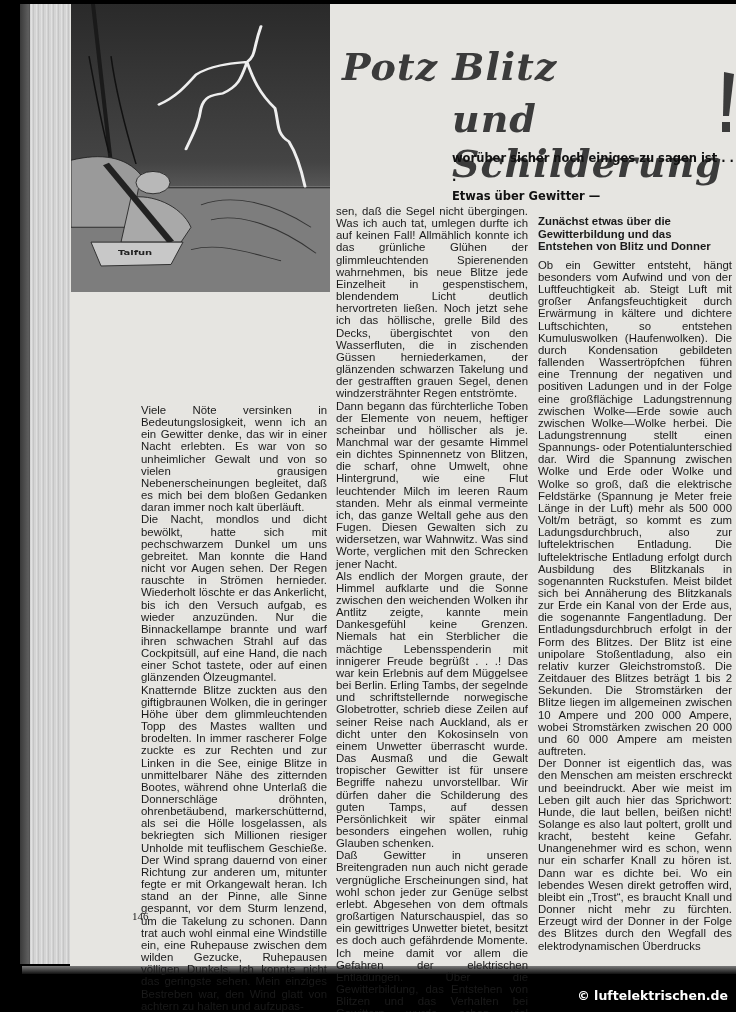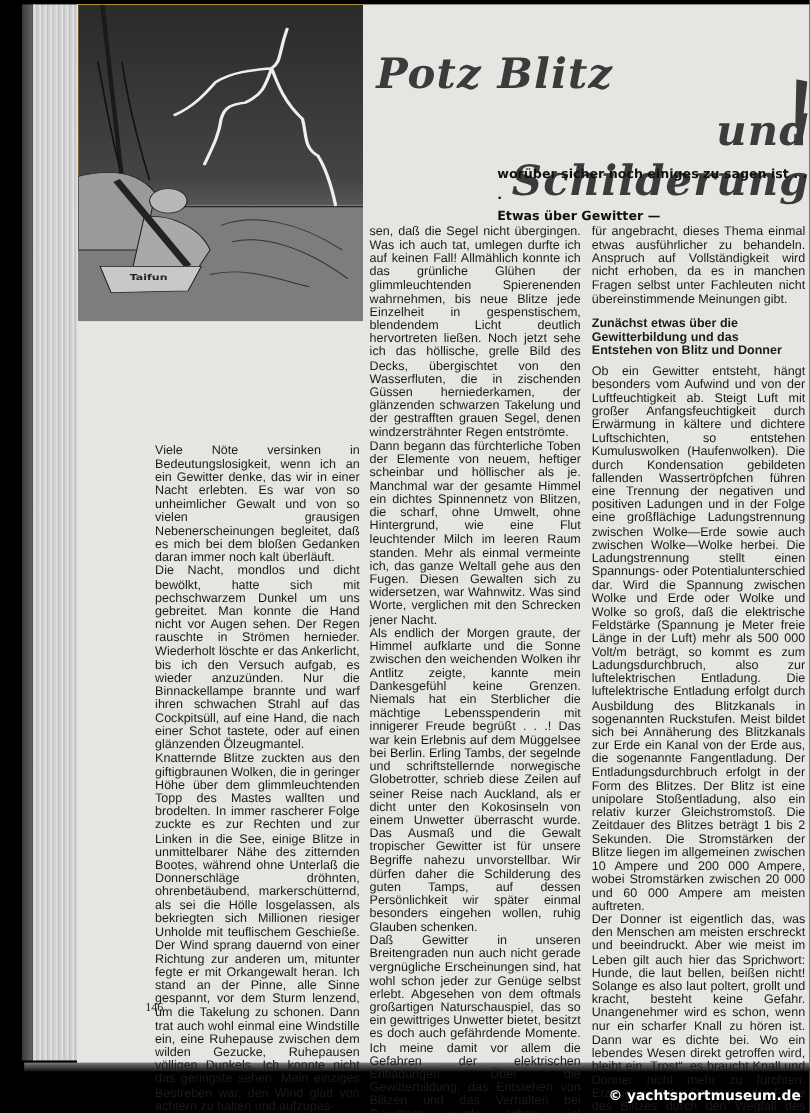--- a/index.html
+++ b/index.html
@@ -4,21 +4,21 @@
 <style>
   html, body { margin:0; padding:0; }
   body { width:736px; height:1012px; background:#000; position:relative; overflow:hidden; font-family:"DejaVu Serif", serif; }
   .scan-bg { position:absolute; left:0; top:0; width:736px; height:1012px; background:#000; }
   .book-left-edge { position:absolute; left:20px; top:4px; width:14px; height:960px; background:linear-gradient(90deg,#3a3a3a,#5e5e5e 60%,#2a2a2a); }
   .page-stack { position:absolute; left:30px; top:4px; width:42px; height:960px; background:repeating-linear-gradient(90deg,#cfcfcf 0,#e6e6e6 2px,#bdbdbd 3px,#dcdcdc 5px); }
   .page { position:absolute; left:70px; top:4px; width:666px; height:966px; background:#e6e5e1; }
   .page-bottom-shadow { position:absolute; left:22px; top:966px; width:714px; height:8px; background:linear-gradient(180deg,#7a7a7a,#111); }
   .illustration { position:absolute; left:71px; top:4px; width:259px; height:288px; background:#eab308; overflow:hidden; }
   .illustration svg { width:100%; height:100%; display:block; }
-  .title { position:absolute; color:#3b3b3b; font-family:"DejaVu Serif", serif; font-style:italic; font-weight:bold; letter-spacing:1px;text-align:right; }
+  .title { position:absolute; color:#3b3b3b; font-family:"DejaVu Serif", serif; font-style:italic; font-weight:bold; letter-spacing:1px; }
   .title-line1 { left:342px; top:44px; font-size:38px; }
   .title-line2 { left:452px; top:96px; font-size:38px; }
   .title-excl { position:absolute; left:720px; top:72px; width:14px; height:64px; }
   .subtitle { position:absolute; left:452px; top:149px; font-family:"DejaVu Sans", sans-serif; font-weight:bold; font-size:11.5px; color:#111; line-height:19px; }
   .col { position:absolute; font-family:Liberation Sans, sans-serif; font-size:11.4px; line-height:12.15px; color:#1a1a1a; text-align:justify; }
   .col p { margin:0; }
   .col-1 { left:141px; top:404px; width:186px; }
   .col-2 { left:336px; top:205px; width:192px; }
   .col-3 { left:538px; top:205px; width:194px; }
   .col h3 { margin:10px 4px 6px 0; font-size:11.4px; line-height:12.6px; font-weight:bold; text-align:left; }
@@ -79,20 +79,19 @@
 </div>
 
 <div class="col col-2">
   <p>sen, daß die Segel nicht übergingen. Was ich auch tat, umlegen durfte ich auf keinen Fall! Allmählich konnte ich das grünliche Glühen der glimmleuchtenden Spierenenden wahrnehmen, bis neue Blitze jede Einzelheit in gespenstischem, blendendem Licht deutlich hervortreten ließen. Noch jetzt sehe ich das höllische, grelle Bild des Decks, übergischtet von den Wasserfluten, die in zischenden Güssen herniederkamen, der glänzenden schwarzen Takelung und der gestrafften grauen Segel, denen windzersträhnter Regen entströmte.</p>
   <p>Dann begann das fürchterliche Toben der Elemente von neuem, heftiger scheinbar und höllischer als je. Manchmal war der gesamte Himmel ein dichtes Spinnennetz von Blitzen, die scharf, ohne Umwelt, ohne Hintergrund, wie eine Flut leuchtender Milch im leeren Raum standen. Mehr als einmal vermeinte ich, das ganze Weltall gehe aus den Fugen. Diesen Gewalten sich zu widersetzen, war Wahnwitz. Was sind Worte, verglichen mit den Schrecken jener Nacht.</p>
   <p>Als endlich der Morgen graute, der Himmel aufklarte und die Sonne zwischen den weichenden Wolken ihr Antlitz zeigte, kannte mein Dankesgefühl keine Grenzen. Niemals hat ein Sterblicher die mächtige Lebensspenderin mit innigerer Freude begrüßt . . .! Das war kein Erlebnis auf dem Müggelsee bei Berlin. Erling Tambs, der segelnde und schriftstellernde norwegische Globetrotter, schrieb diese Zeilen auf seiner Reise nach Auckland, als er dicht unter den Kokosinseln von einem Unwetter überrascht wurde. Das Ausmaß und die Gewalt tropischer Gewitter ist für unsere Begriffe nahezu unvorstellbar. Wir dürfen daher die Schilderung des guten Tamps, auf dessen Persönlichkeit wir später einmal besonders eingehen wollen, ruhig Glauben schenken.</p>
   <p>Daß Gewitter in unseren Breitengraden nun auch nicht gerade vergnügliche Erscheinungen sind, hat wohl schon jeder zur Genüge selbst erlebt. Abgesehen von dem oftmals großartigen Naturschauspiel, das so ein gewittriges Unwetter bietet, besitzt es doch auch gefährdende Momente. Ich meine damit vor allem die Gefahren der elektrischen Entladungen. Über die Gewitterbildung, das Entstehen von Blitzen und das Verhalten bei Gewittern wurde schon viel geschrieben. Ob es aber gelesen und vor allem beachtet wurde, ist eine andere Frage. Wir halten es deshalb</p>
 </div>
 
 <div class="col col-3">
-  <p>für angebracht, dieses Thema einmal etwas ausführlicher zu behandeln. Anspruch auf Vollständigkeit wird nicht erhoben, da es in manchen Fragen selbst unter Fachleuten nicht übereinstimmende Meinungen gibt.</p>
   <h3>Zunächst etwas über die Gewitterbildung und das Entstehen von Blitz und Donner</h3>
   <p>Ob ein Gewitter entsteht, hängt besonders vom Aufwind und von der Luftfeuchtigkeit ab. Steigt Luft mit großer Anfangsfeuchtigkeit durch Erwärmung in kältere und dichtere Luftschichten, so entstehen Kumuluswolken (Haufenwolken). Die durch Kondensation gebildeten fallenden Wassertröpfchen führen eine Trennung der negativen und positiven Ladungen und in der Folge eine großflächige Ladungstrennung zwischen Wolke—Erde sowie auch zwischen Wolke—Wolke herbei. Die Ladungstrennung stellt einen Spannungs- oder Potentialunterschied dar. Wird die Spannung zwischen Wolke und Erde oder Wolke und Wolke so groß, daß die elektrische Feldstärke (Spannung je Meter freie Länge in der Luft) mehr als 500 000 Volt/m beträgt, so kommt es zum Ladungsdurchbruch, also zur luftelektrischen Entladung. Die luftelektrische Entladung erfolgt durch Ausbildung des Blitzkanals in sogenannten Ruckstufen. Meist bildet sich bei Annäherung des Blitzkanals zur Erde ein Kanal von der Erde aus, die sogenannte Fangentladung. Der Entladungsdurchbruch erfolgt in der Form des Blitzes. Der Blitz ist eine unipolare Stoßentladung, also ein relativ kurzer Gleichstromstoß. Die Zeitdauer des Blitzes beträgt 1 bis 2 Sekunden. Die Stromstärken der Blitze liegen im allgemeinen zwischen 10 Ampere und 200 000 Ampere, wobei Stromstärken zwischen 20 000 und 60 000 Ampere am meisten auftreten.</p>
   <p>Der Donner ist eigentlich das, was den Menschen am meisten erschreckt und beeindruckt. Aber wie meist im Leben gilt auch hier das Sprichwort: Hunde, die laut bellen, beißen nicht! Solange es also laut poltert, grollt und kracht, besteht keine Gefahr. Unangenehmer wird es schon, wenn nur ein scharfer Knall zu hören ist. Dann war es dichte bei. Wo ein lebendes Wesen direkt getroffen wird, bleibt ein „Trost“, es braucht Knall und Donner nicht mehr zu fürchten. Erzeugt wird der Donner in der Folge des Blitzes durch den Wegfall des elektrodynamischen Überdrucks</p>
 </div>
 
 <div class="page-number">146</div>
-<div class="watermark">© yachtsportmuseum.de</div>
+<div class="watermark">© luftelektrischen.de</div>
 
 </body></html>

